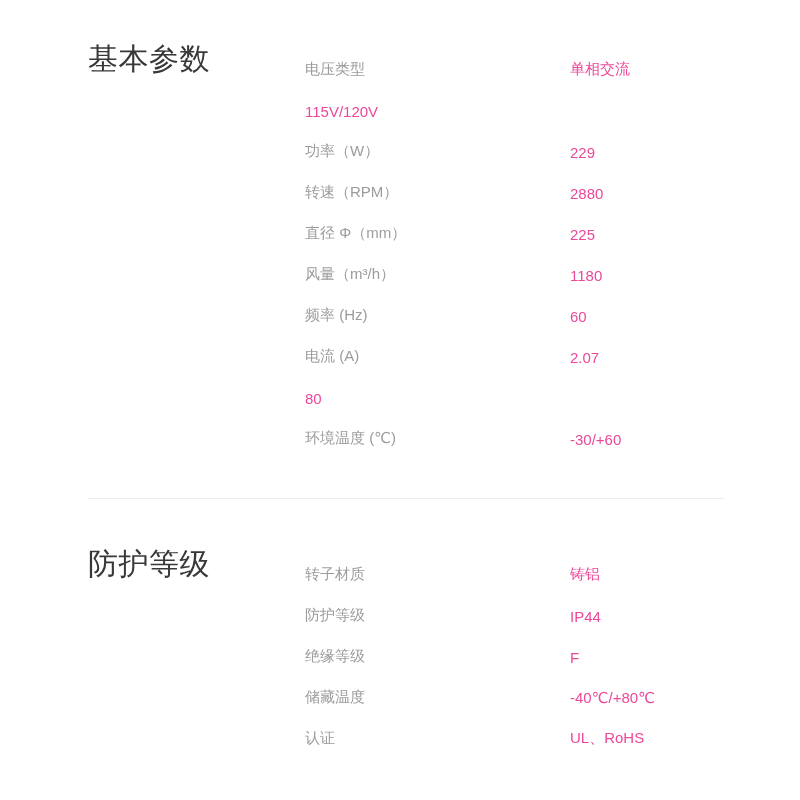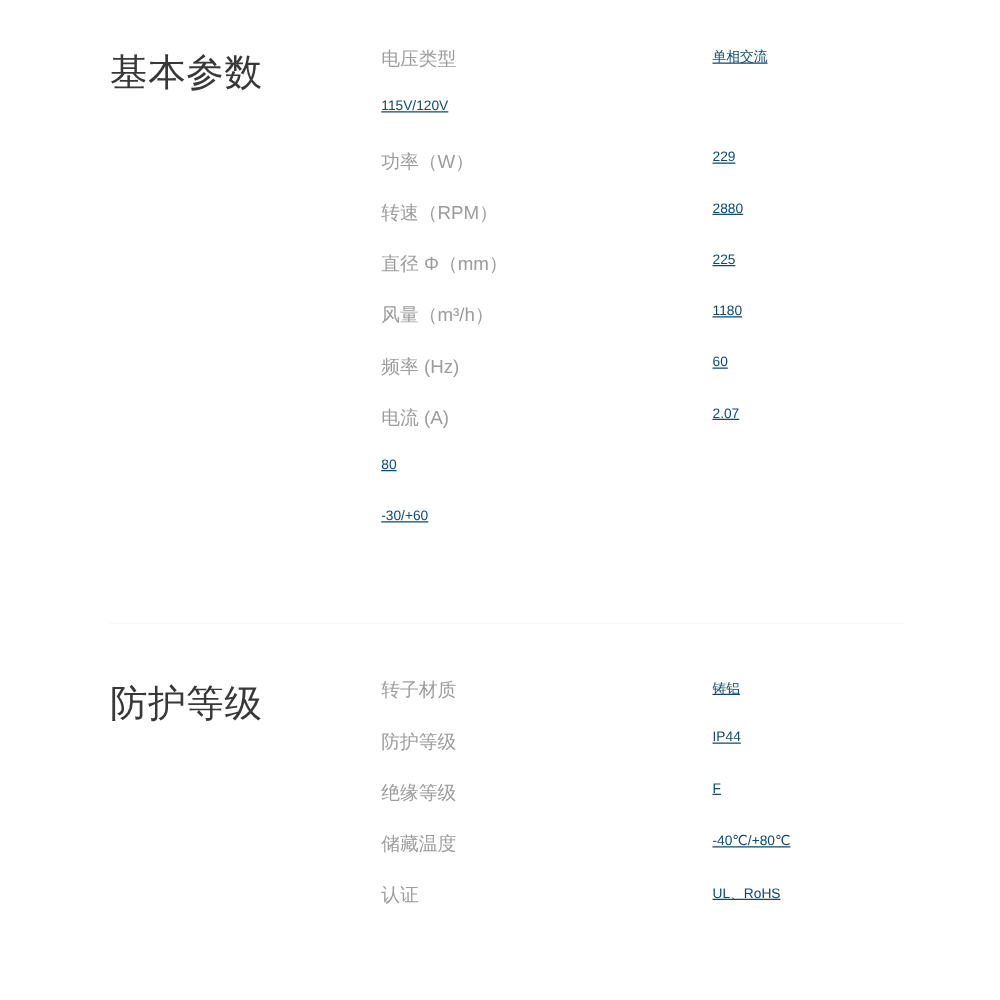--- a/index.html
+++ b/index.html
@@ -24,33 +24,32 @@
     flex: 0 0 217px;
     font-size: 30px;
     font-weight: 400;
     color: #383838;
     line-height: 41px;
     letter-spacing: 0.5px;
   }
   .rows { flex: 1; }
   .spec-row {
     display: flex;
-    align-items: flex-start;
+    align-items: flex-end;
     height: 41px;
   }
   .spec-label {
     width: 265px;
     flex: 0 0 265px;
     font-size: 15px;
     color: #9c9c9c;
   }
   .spec-value {
-    font-size: 11px;
-    color: #0c4a6e;
-    text-decoration: underline;
+    font-size: 15px;
+    color: #ec4899;
   }
   .divider {
     border: none;
     border-top: 1px solid #ececec;
     height: 0;
     margin: 50px 0 44px 0;
   }
 </style>
 </head>
 <body>
@@ -88,20 +87,21 @@
         <span class="spec-value">60</span>
       </div>
       <div class="spec-row">
         <span class="spec-label">电流 (A)</span>
         <span class="spec-value">2.07</span>
       </div>
       <div class="spec-row">
         <span class="spec-value">80</span>
       </div>
       <div class="spec-row">
+        <span class="spec-label">环境温度 (℃)</span>
         <span class="spec-value">-30/+60</span>
       </div>
     </div>
   </div>
 
   <hr class="divider">
 
   <div class="spec-section">
     <div class="section-title">防护等级</div>
     <div class="rows">

